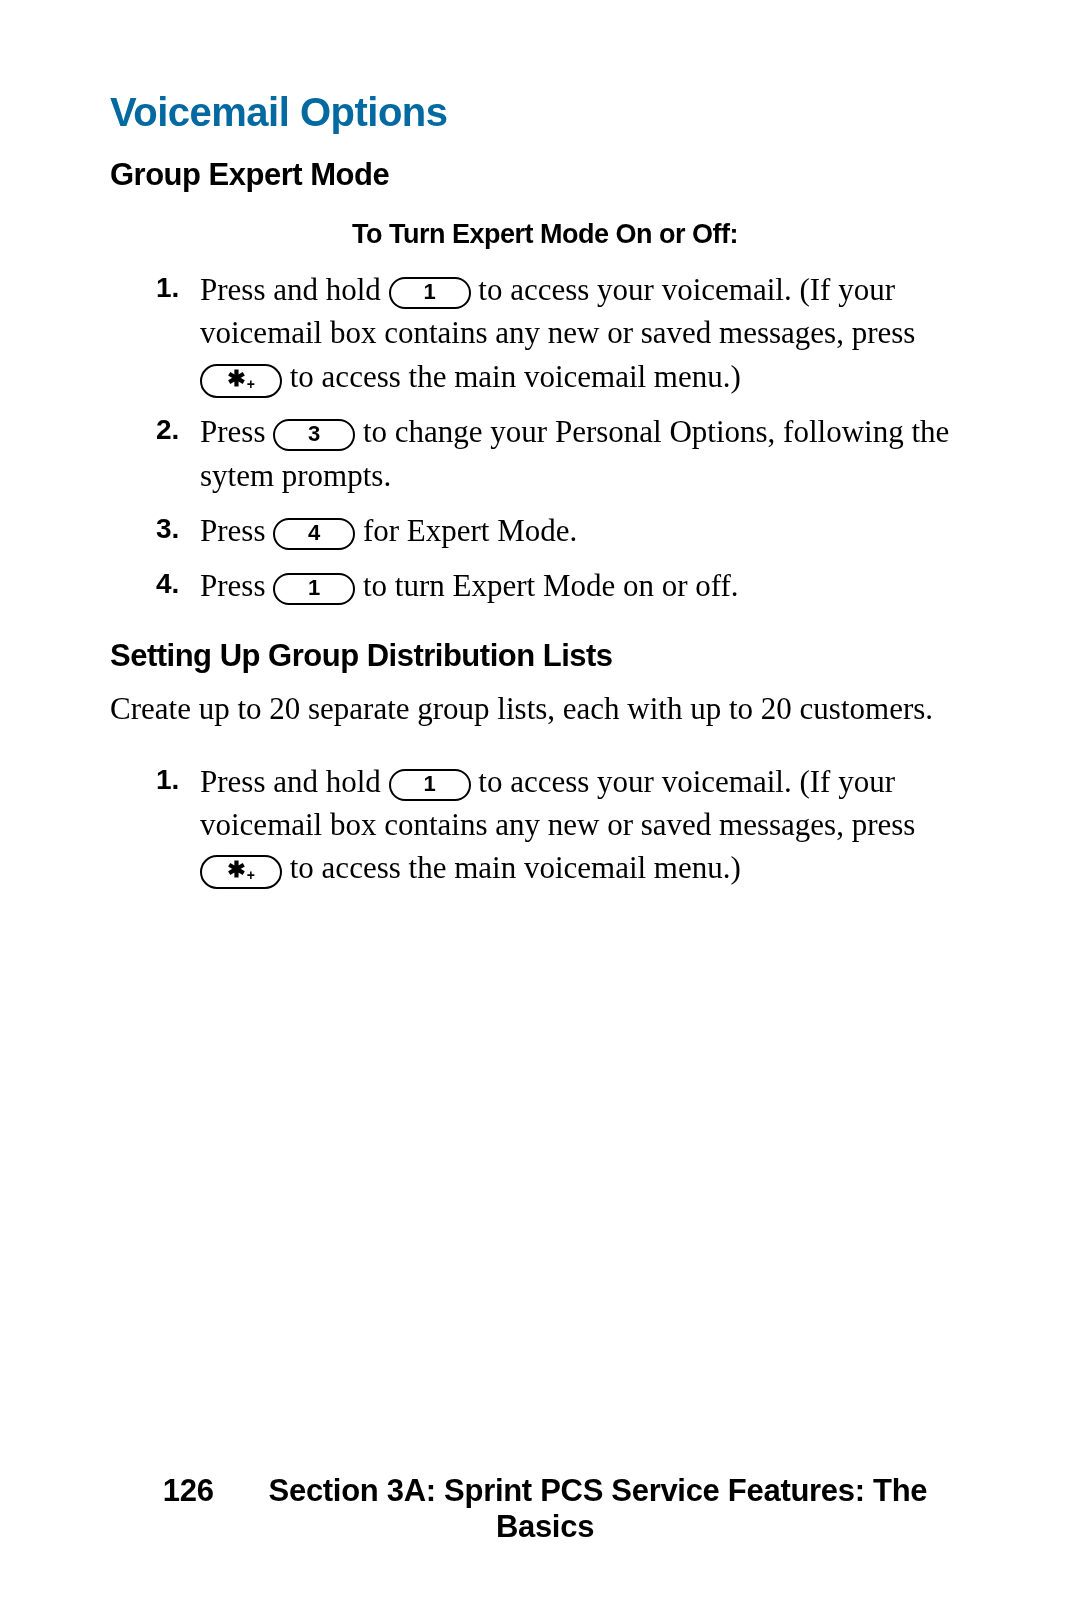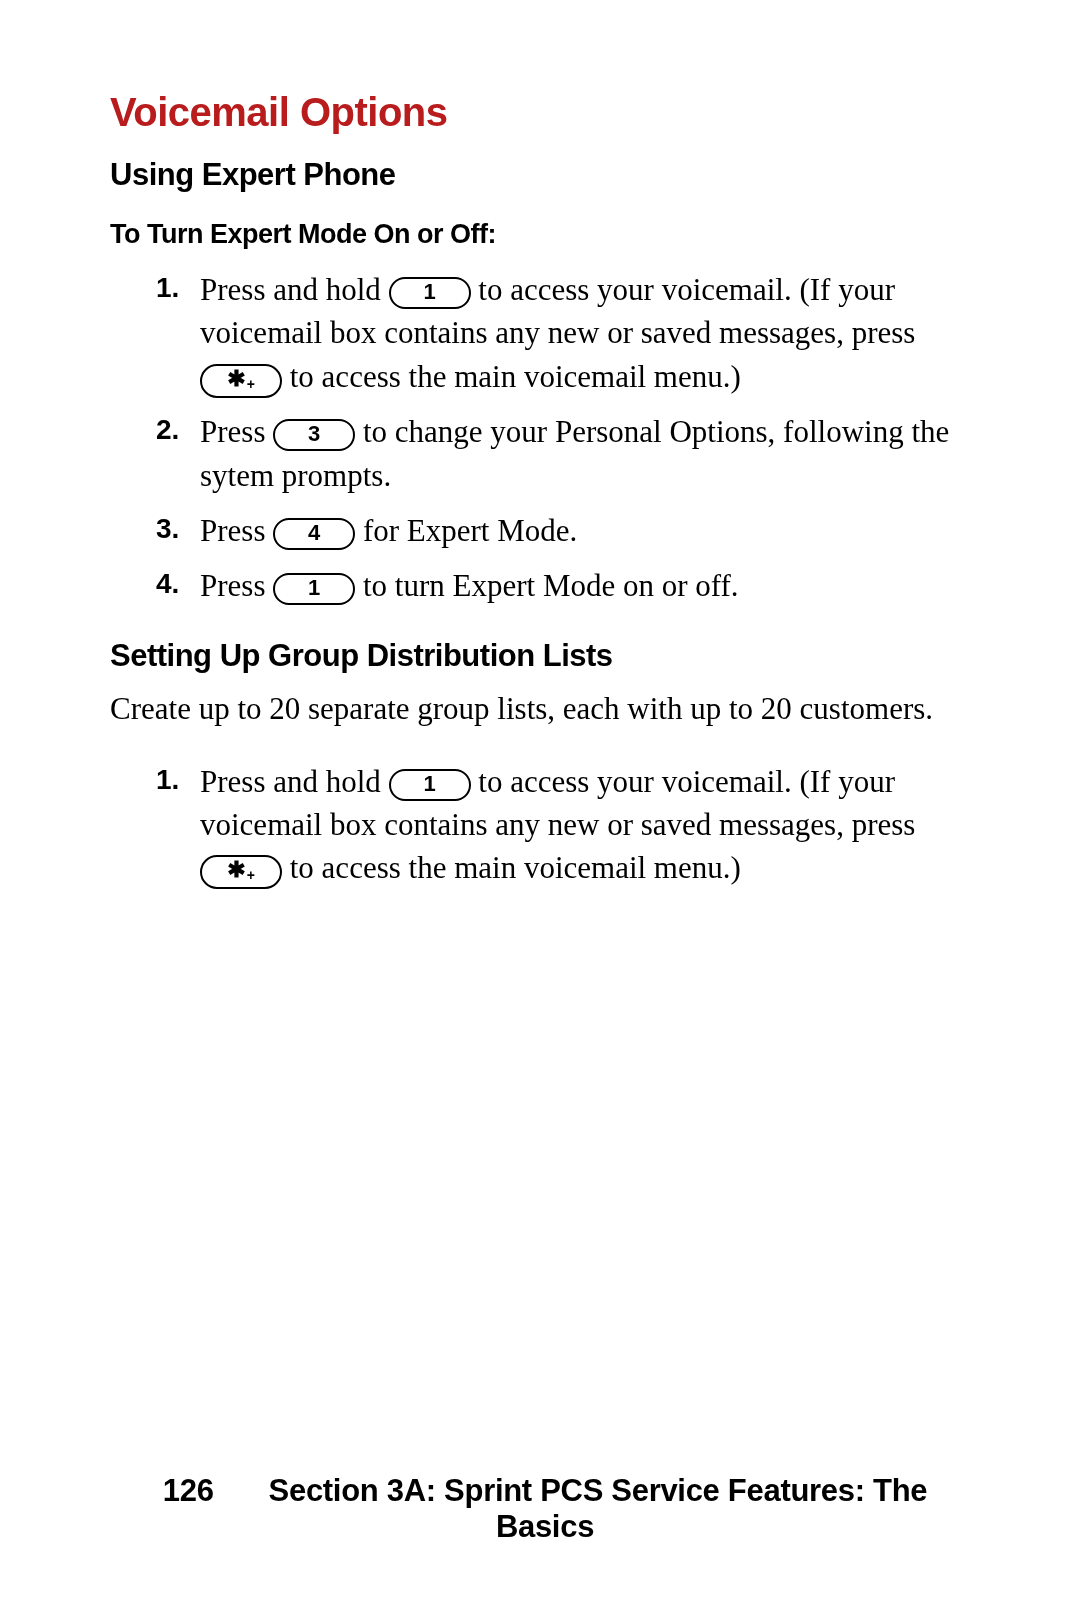--- a/index.html
+++ b/index.html
@@ -14,21 +14,21 @@
   }
   .page {
     box-sizing: border-box;
     width: 1080px;
     height: 1620px;
     padding: 90px 100px 70px 110px;
     position: relative;
   }
   .sans { font-family: "Helvetica Neue", Helvetica, Arial, sans-serif; }
   .title {
-    color: #b91c1c;
+    color: #0369a1;
     font-weight: 700;
     font-size: 40px;
     letter-spacing: -0.5px;
     margin-bottom: 22px;
   }
   .body-text {
     font-size: 31px;
     line-height: 1.35;
     margin-bottom: 30px;
   }
@@ -38,20 +38,21 @@
     letter-spacing: -0.5px;
     margin-bottom: 14px;
     margin-top: 14px;
   }
   .h3 {
     font-weight: 700;
     font-size: 27px;
     letter-spacing: -0.5px;
     margin-top: 26px;
     margin-bottom: 18px;
+    text-align: center;
   }
   ol.steps {
     list-style: none;
     padding: 0 0 0 46px;
     margin: 0 0 30px 0;
   }
   ol.steps > li {
     position: relative;
     font-size: 31px;
     line-height: 1.4;
@@ -101,21 +102,21 @@
   .footer .pg { margin-right: 55px; }
 </style>
 </head>
 <body>
 
 <div class="page">
 
   <div class="title sans">Voicemail Options</div>
 
 
-  <div class="h2 sans">Using Expert Phone</div>
+  <div class="h2 sans">Group Expert Mode</div>
 
 
   <div class="h3 sans">To Turn Expert Mode On or Off:</div>
 
   <ol class="steps">
     <li>
       <span class="num">1.</span>
       <span>Press and hold </span>
       <span class="keycap">1</span>
       <span> to access your voicemail. (If your voicemail box contains any new or saved messages, press </span>

